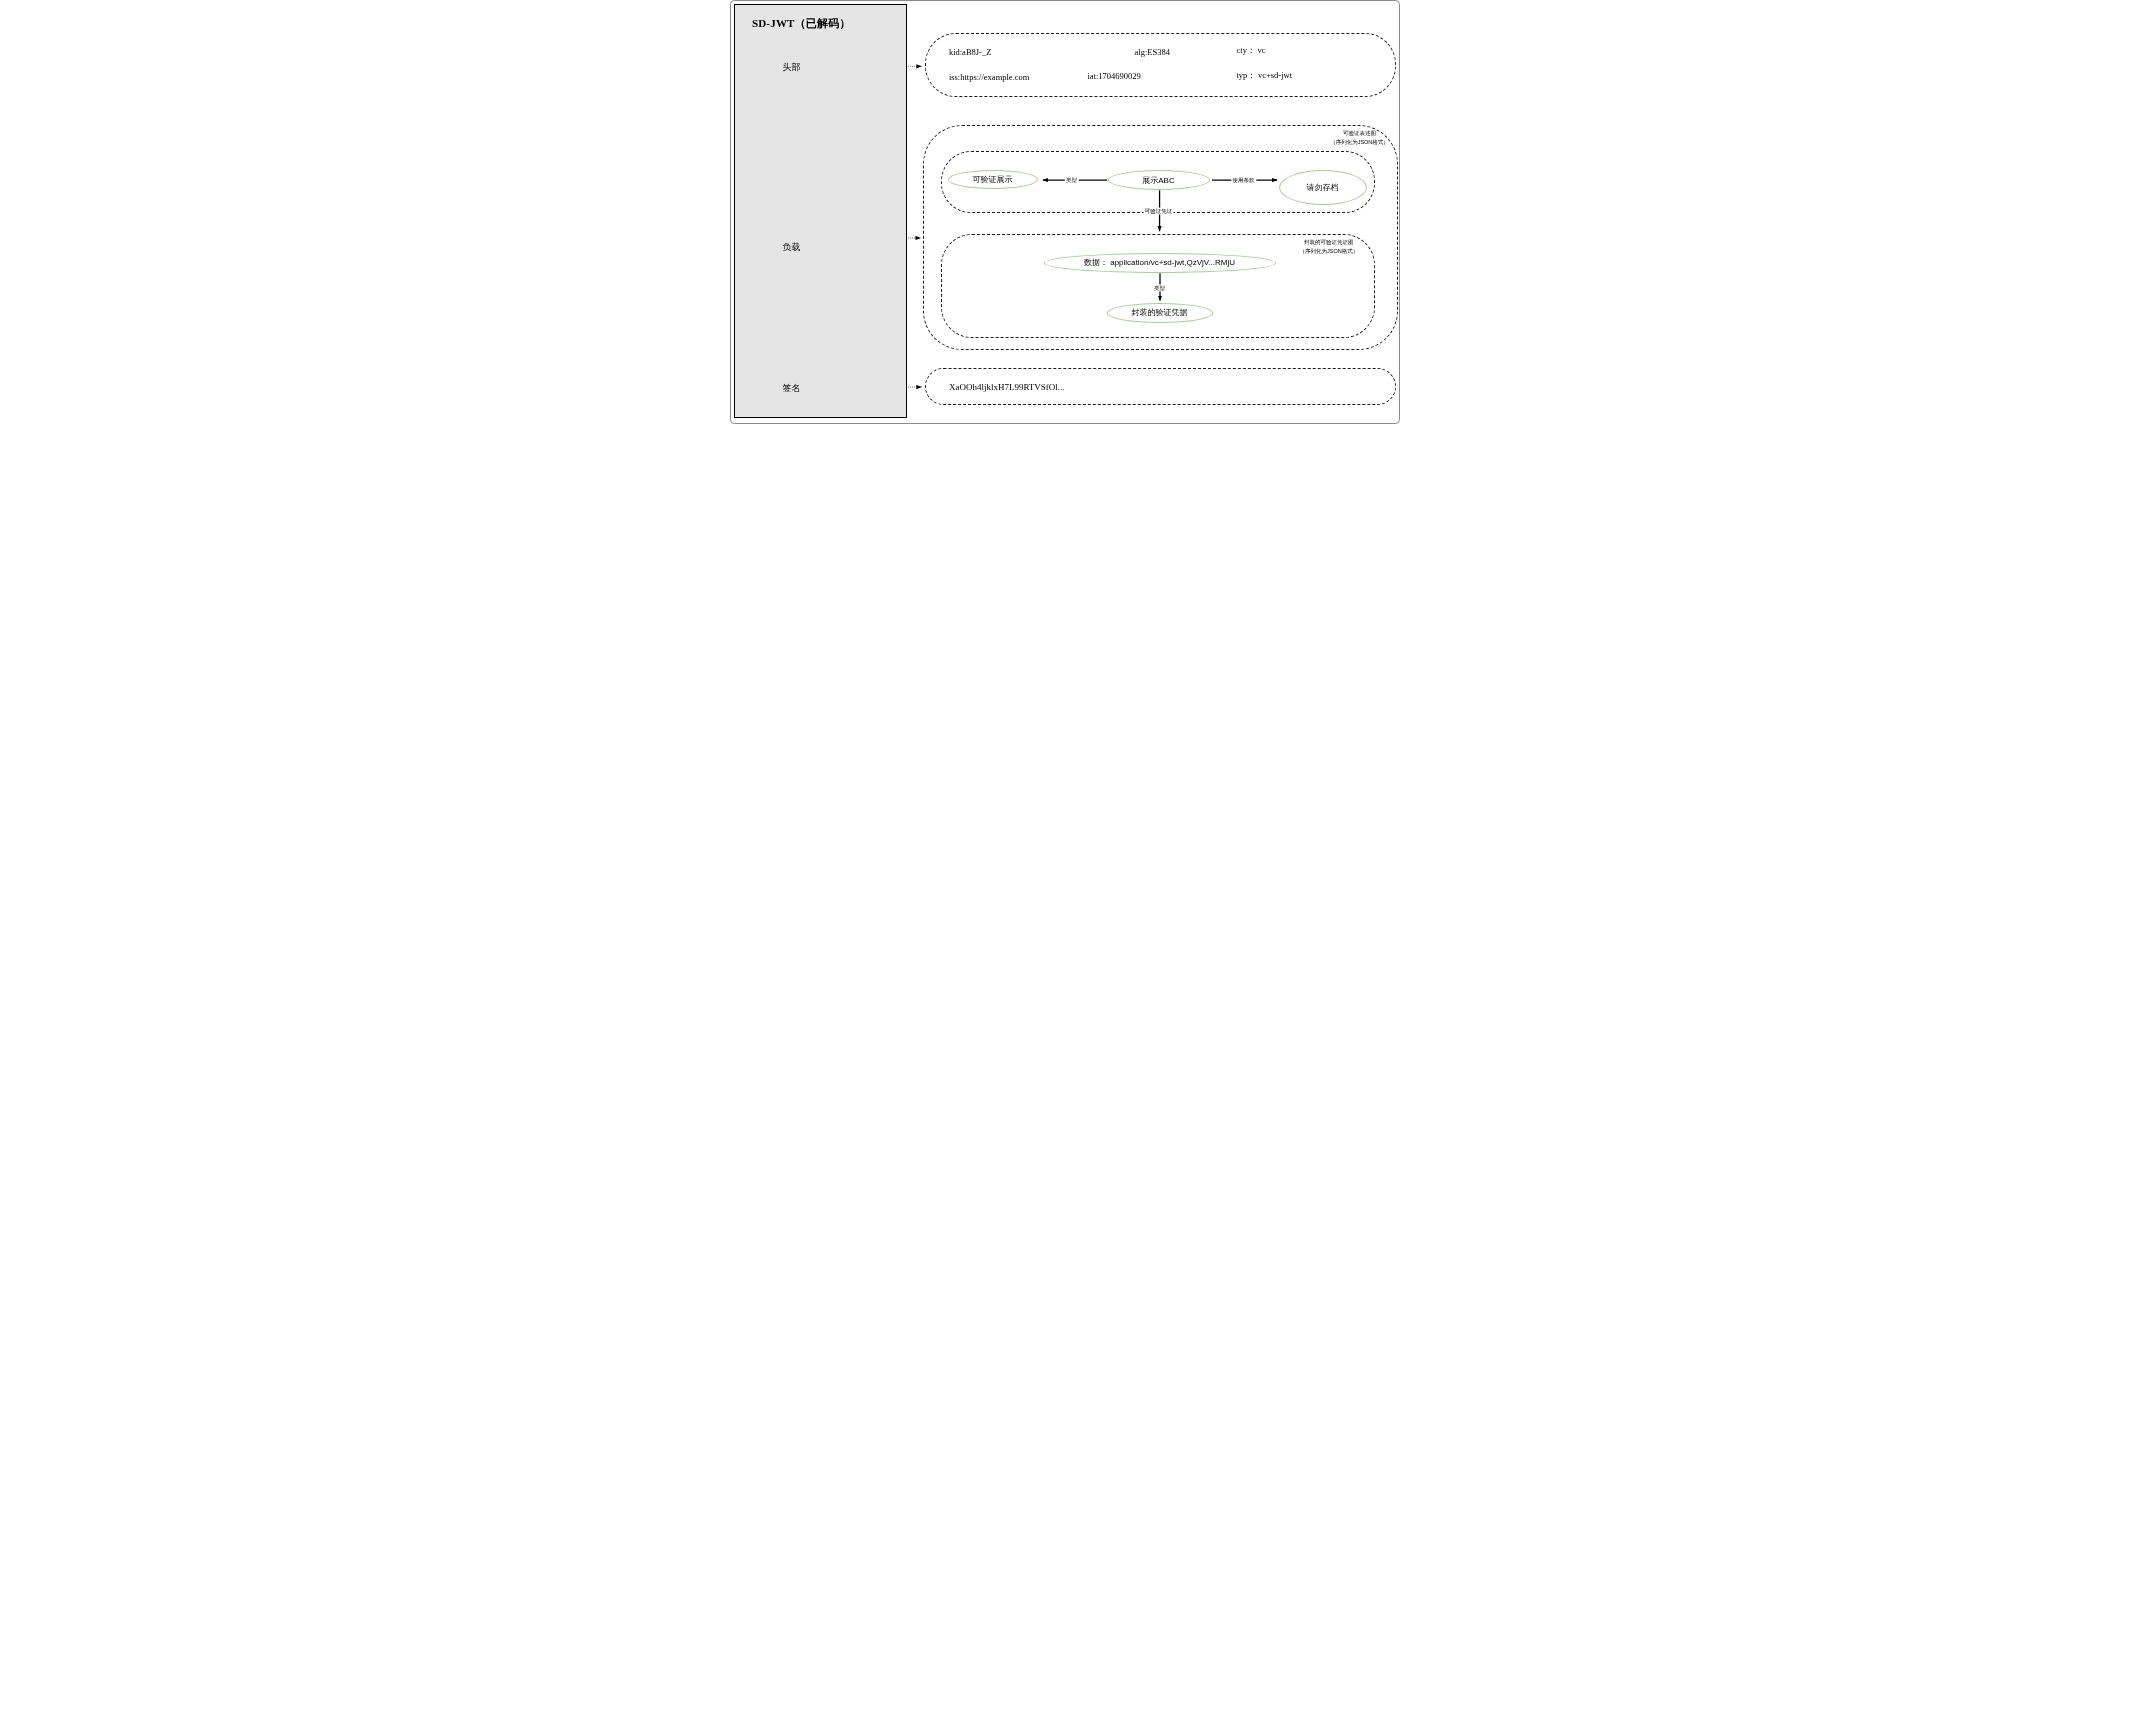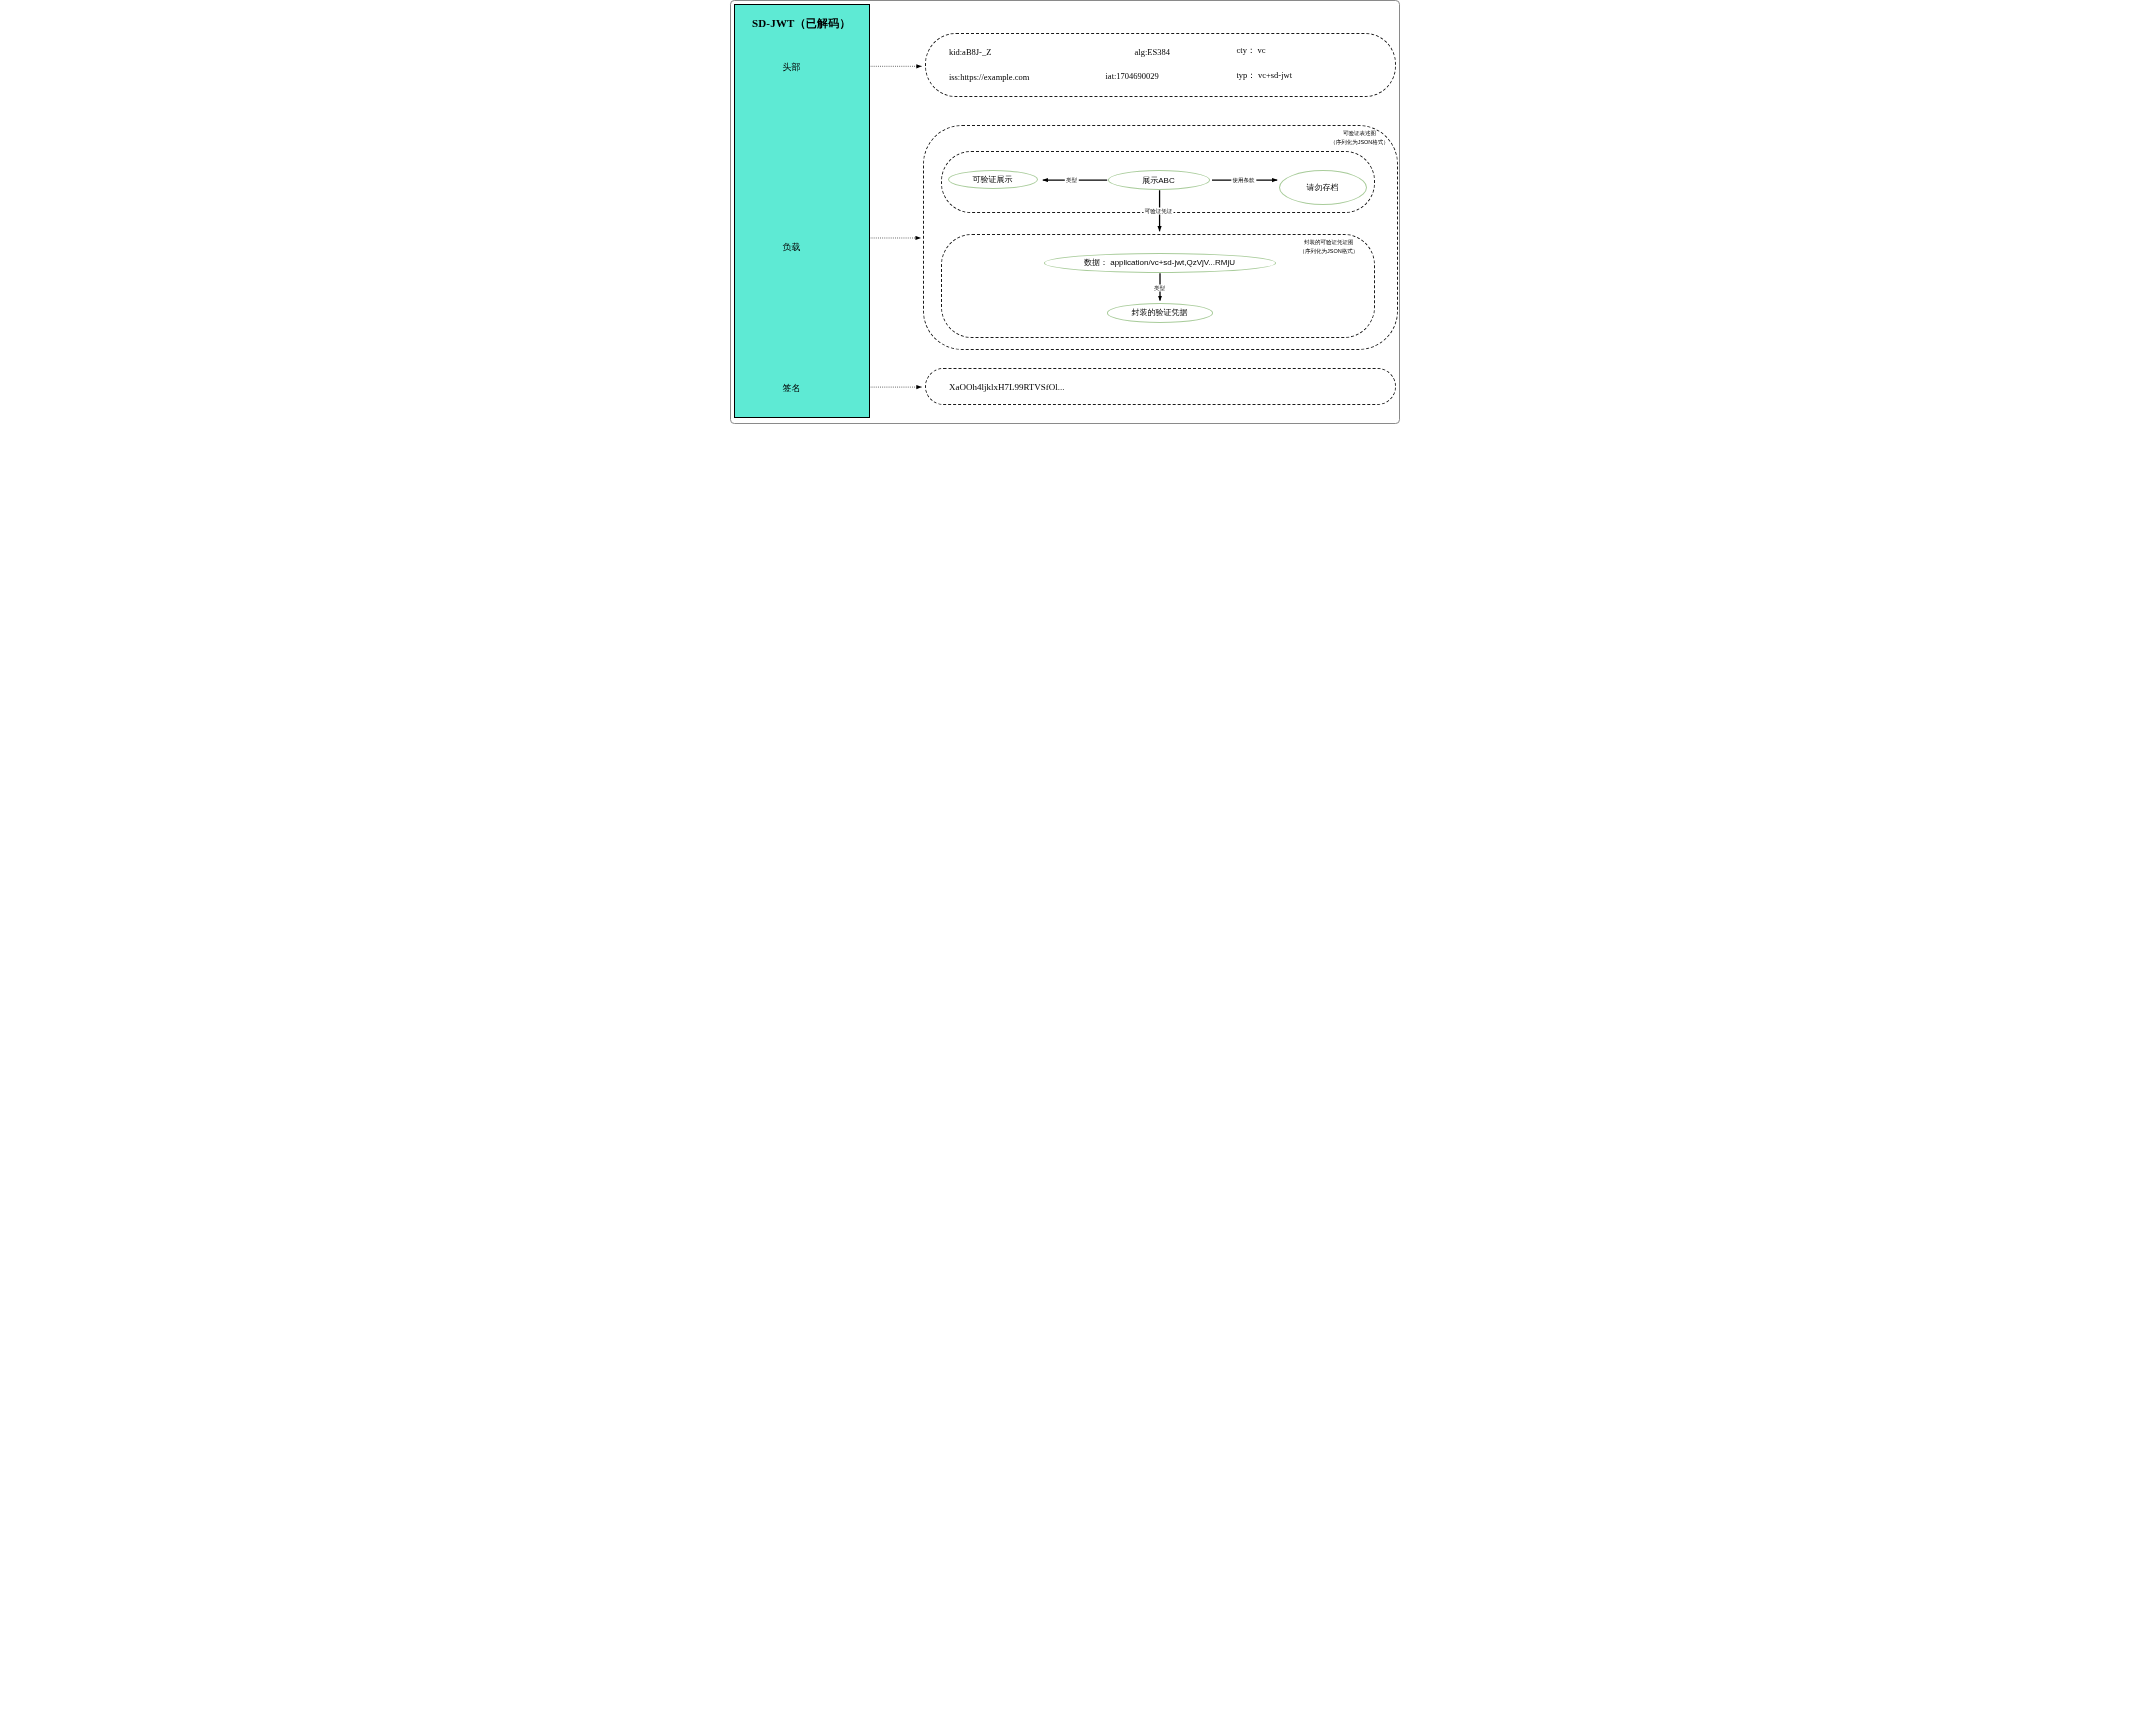--- a/index.html
+++ b/index.html
@@ -3,22 +3,22 @@
 <meta charset="utf-8">
 <style>
   html,body{margin:0;padding:0;background:#ffffff;}
   body{font-family:"Liberation Serif", serif;color:#000;}
   .canvas{
     position:relative;width:668px;height:422px;background:#fff;
     border:0.4px solid #8a8a8a;border-radius:4.3px;overflow:hidden;margin:0 auto;
   }
   .overlay{position:absolute;left:0;top:0;width:668px;height:422px;pointer-events:none;}
   .left-panel{
-    position:absolute;left:3.4px;top:3.4px;width:136px;height:414px;
-    border:1.3px solid #000;box-sizing:border-box;background:#5eead4;
+    position:absolute;left:3.4px;top:3.4px;width:173px;height:414px;
+    border:1.3px solid #000;box-sizing:border-box;background:#e5e5e5;
   }
   .panel-title{position:absolute;left:17px;top:10.2px;font-size:11px;font-weight:bold;letter-spacing:0.2px;}
   .row-label{position:absolute;font-size:9px;}
   .dash-box{position:absolute;border:1.1px dashed #1a1a1a;box-sizing:border-box;background:transparent;}
   .header-box{left:194px;top:32px;width:471px;height:64px;border-radius:31px;}
   .payload-box{left:192px;top:124px;width:475px;height:225px;border-radius:39px;}
   .vp-box{left:17px;top:25px;width:434px;height:62px;border-radius:30px;}
   .evc-box{left:17px;top:108px;width:434px;height:104px;border-radius:31px;}
   .sig-box{left:194px;top:367px;width:471px;height:37px;border-radius:19px;}
   .field{position:absolute;font-size:8.5px;white-space:nowrap;}
@@ -73,21 +73,21 @@
   </div>
   <div class="row-label" style="left:52px;top:60px;">头部</div>
   <div class="row-label" style="left:52px;top:240px;">负载</div>
   <div class="row-label" style="left:52px;top:381px;">签名</div>
 
   <div class="dash-box header-box">
     <span class="field" style="left:23.4px;top:12.8px;">kid:aB8J-_Z</span>
     <span class="field" style="left:177px;top:12.8px;margin-left:32px;">alg:ES384</span>
     <span class="field" style="left:311px;top:10.6px;">cty： vc</span>
     <span class="field" style="left:23.4px;top:38px;">iss:https://example.com</span>
-    <span class="field" style="left:180px;top:37px;">iat:1704690029</span>
+    <span class="field" style="left:162px;top:37px;">iat:1704690029</span>
     <span class="field" style="left:311px;top:36px;">typ： vc+sd-jwt</span>
   </div>
 
   <div class="dash-box payload-box">
     <div class="caption vp-caption">
       <div>可验证表述图</div>
       <div>（序列化为JSON格式）</div>
     </div>
     <div class="dash-box vp-box"></div>
     <div class="dash-box evc-box">

